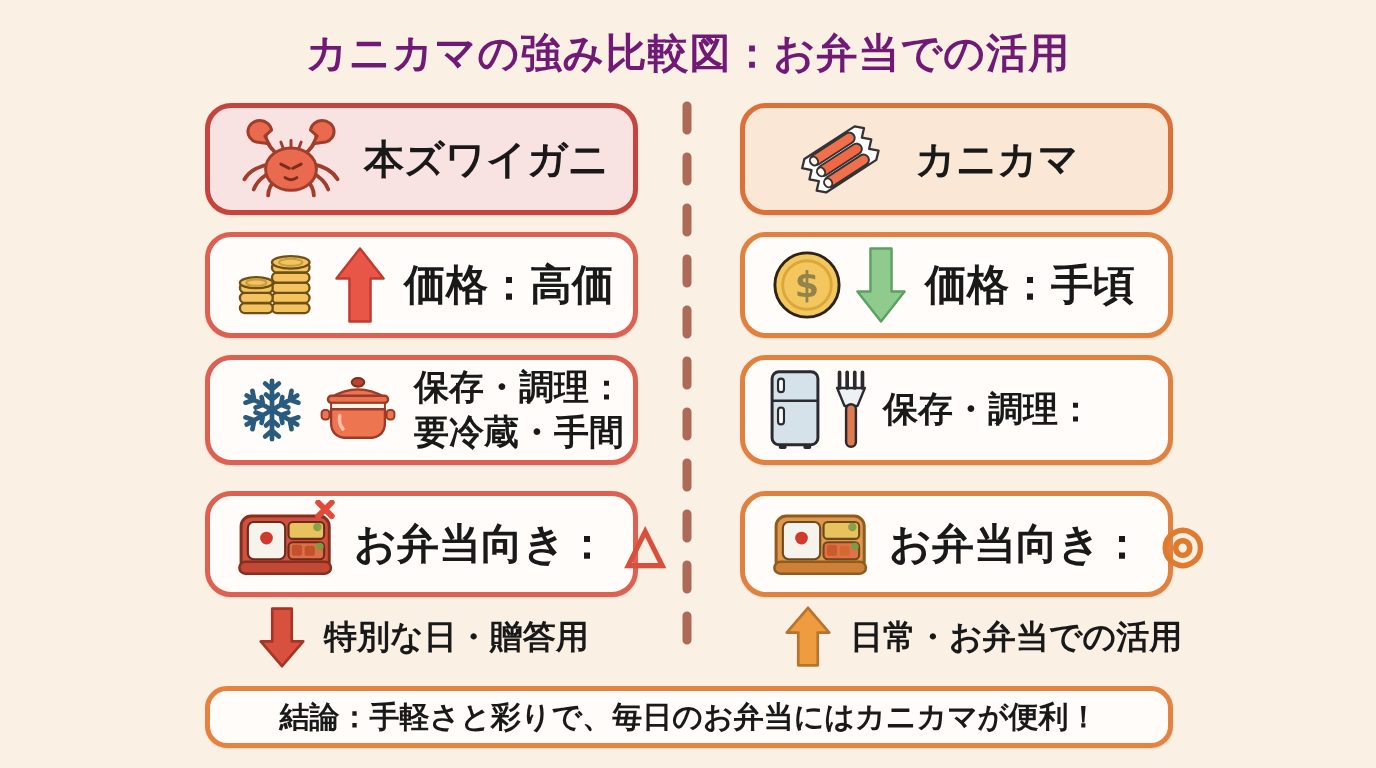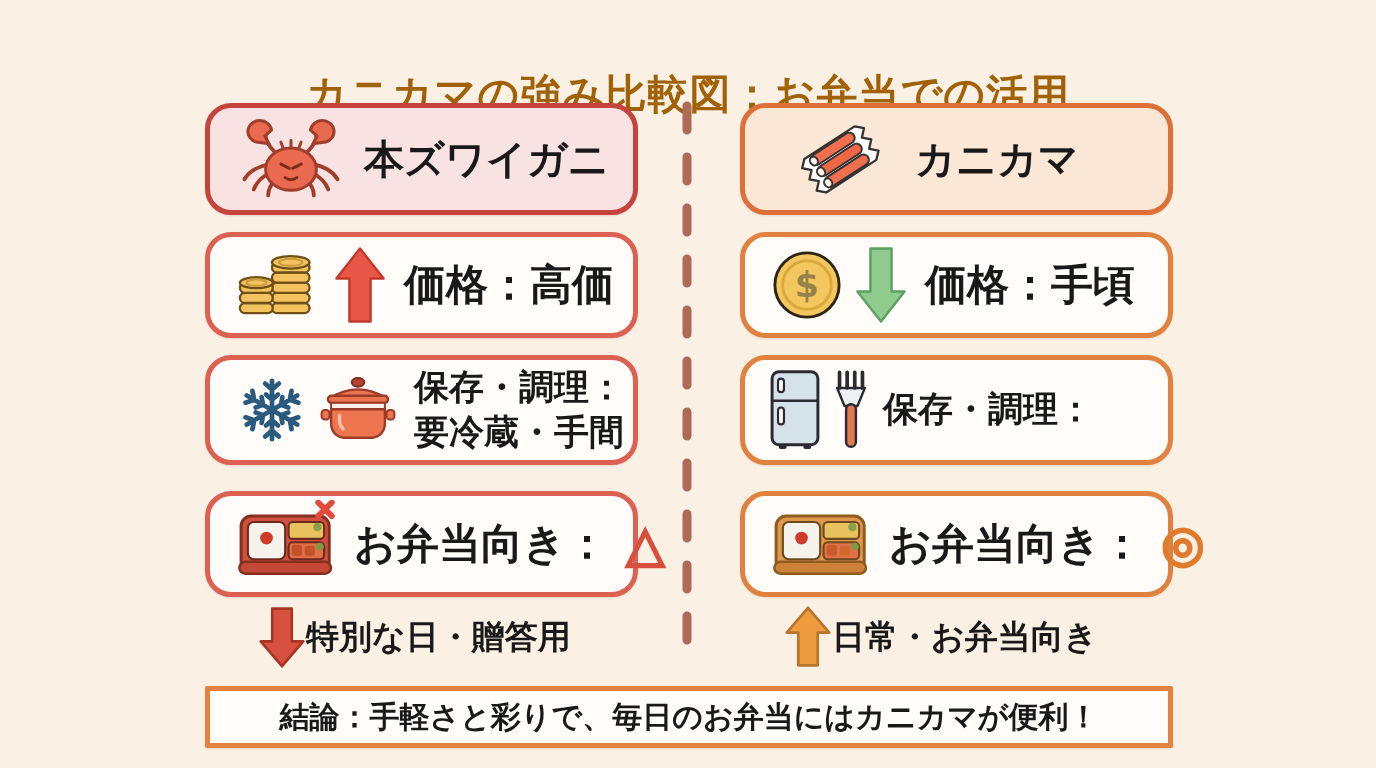--- a/index.html
+++ b/index.html
@@ -1,45 +1,45 @@
 <!DOCTYPE html>
 <html><head>
 <meta charset="utf-8">
 <style>
   html,body{margin:0;padding:0;}
   body{width:1376px;height:768px;overflow:hidden;background:#faf0e4;
        font-family:"DejaVu Sans","Liberation Sans",sans-serif;color:#191919;}
   .stage{position:absolute;left:0;top:0;width:1376px;height:768px;background:#faf0e4;}
   .title{position:absolute;left:0;top:26px;width:100%;text-align:center;
-         font-size:41px;font-weight:800;letter-spacing:1px;color:#a16207;margin-top:41px;}
+         font-size:41px;font-weight:800;letter-spacing:1px;color:#701a75;}
   .card{position:absolute;box-sizing:border-box;border-radius:26px;background:#fffcf9;
         display:flex;align-items:center;padding:0 18px 0 26px;gap:18px;
         box-shadow:0 1px 2px rgba(140,90,60,.15);}
   .col-l{left:205px;width:433px;}
   .col-r{left:740px;width:433px;}
   .row1{top:103px;height:112px;}
   .row2{top:232px;height:106px;}
   .row3{top:355px;height:110px;}
   .row4{top:491px;height:106px;}
   .hdr-l{background:#f9e3e2;border:5px solid #c5443d;}
   .hdr-r{background:#fbe7d6;border:5px solid #dd7038;padding-left:40px;}
   .bd-l{border:5px solid #dd6152;}
   .bd-r{border:5px solid #e0813f;}
   .hdr-label{font-size:40px;font-weight:800;font-family:Liberation Serif, serif;}
   .card-label{font-size:42px;font-weight:800;white-space:nowrap;}
   .stor{font-size:35px;font-weight:800;line-height:1.3;white-space:nowrap;}
   .mark{font-size:50px;font-weight:800;line-height:1;-webkit-text-stroke:2.5px currentColor;}
   .mark-red{color:#d94f3d;}
   .mark-org{color:#e07b2e;}
-  .summary{position:absolute;top:604px;height:66px;display:flex;align-items:center;}
+  .summary{position:absolute;top:604px;height:66px;display:flex;align-items:center;gap:18px;}
   .sum-l{left:258px;}
   .sum-r{left:784px;}
   .summary .card-label{font-size:33px;}
   .conclusion{position:absolute;left:205px;top:686px;width:968px;height:62px;box-sizing:border-box;
-      border:5px solid #e6823f;border-radius:2px;background:#fffcf9;
+      border:5px solid #e6823f;border-radius:22px;background:#fffcf9;
       display:flex;align-items:center;justify-content:center;
       box-shadow:0 1px 2px rgba(140,90,60,.15);}
   .conclusion span{font-size:30px;font-weight:800;white-space:nowrap;}
   .divider{position:absolute;left:680px;top:98px;}
   svg{display:block;flex:none;}
   .icons{display:flex;align-items:center;gap:12px;flex:none;}
 </style>
 </head>
 <body>
 
@@ -236,20 +236,20 @@
     <svg width="48" height="62" viewBox="0 0 54 70">
       <polygon points="27,68 3,40 16,40 16,3 38,3 38,40 51,40" fill="#d8503e" stroke="#a83426" stroke-width="3" stroke-linejoin="round"></polygon>
     </svg>
     <span class="card-label">特別な日・贈答用</span>
   </div>
 
   <div class="summary sum-r">
     <svg width="48" height="62" viewBox="0 0 54 70">
       <polygon points="27,2 51,30 38,30 38,67 16,67 16,30 3,30" fill="#ef9b40" stroke="#b8742a" stroke-width="3" stroke-linejoin="round"></polygon>
     </svg>
-    <span class="card-label">日常・お弁当向き</span>
+    <span class="card-label">日常・お弁当での活用</span>
   </div>
 
   <div class="conclusion">
     <span>結論：手軽さと彩りで、毎日のお弁当にはカニカマが便利！</span>
   </div>
 
 </div>
 
 </body></html>

